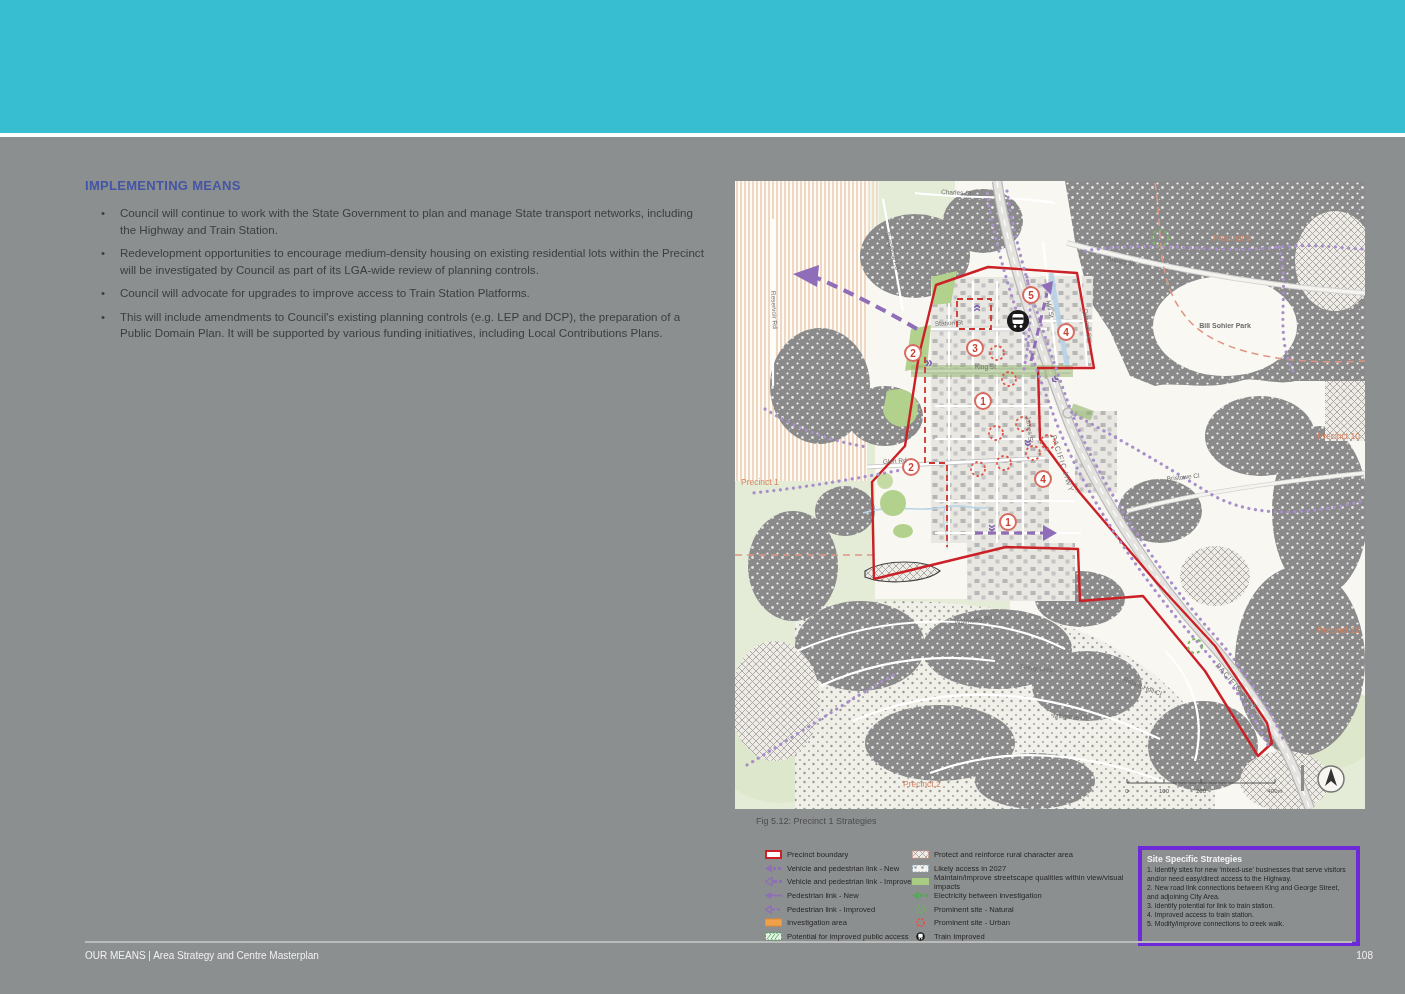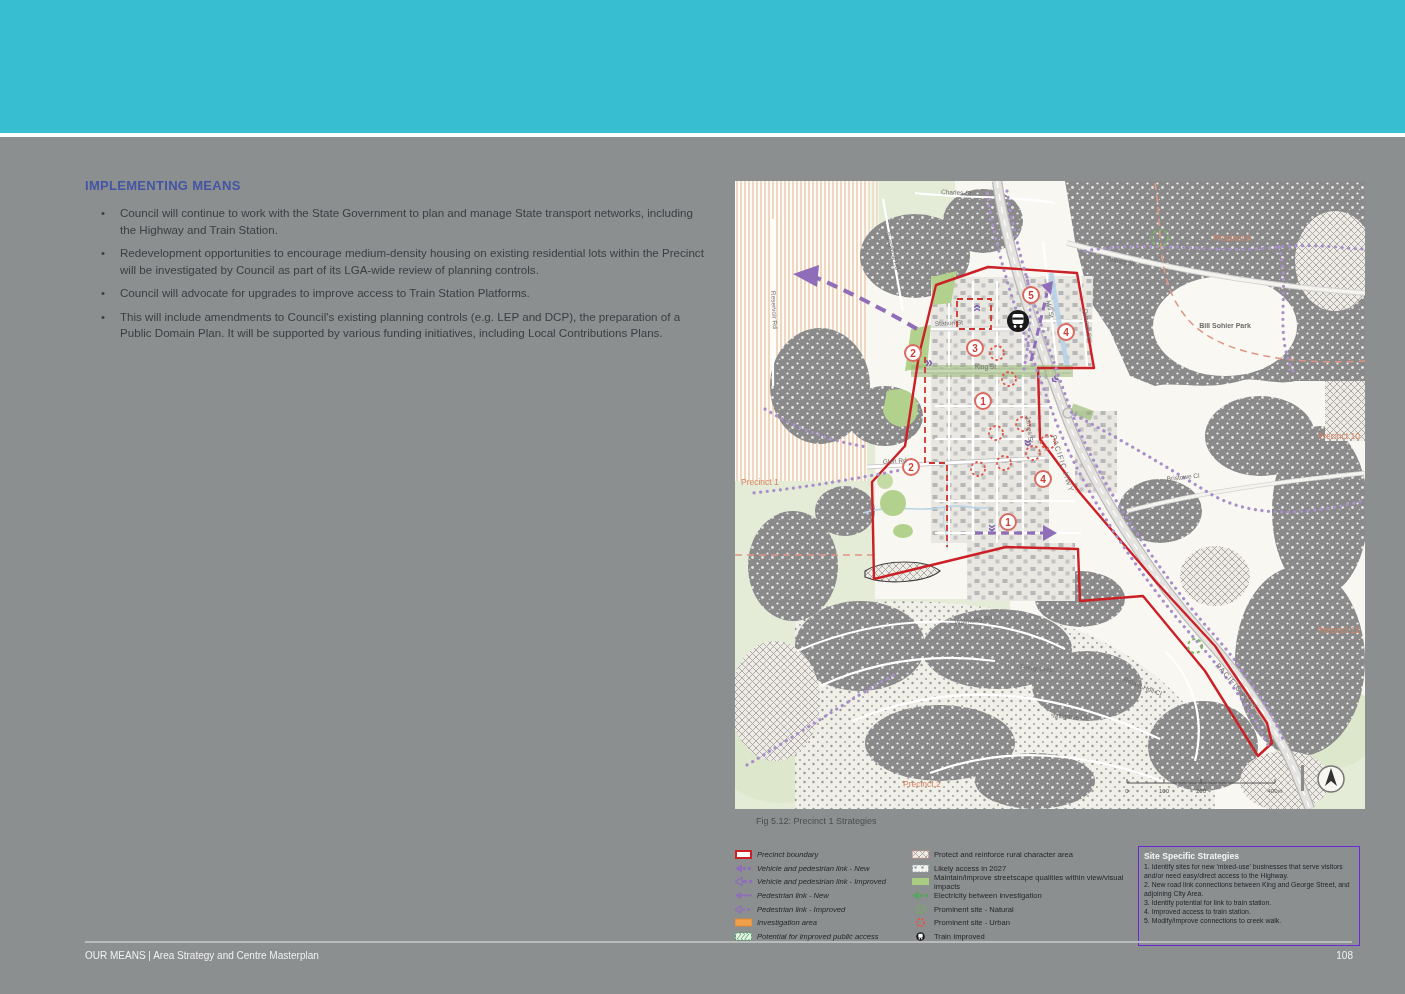--- a/index.html
+++ b/index.html
@@ -11,29 +11,29 @@
   .heading{font-size:13px;font-weight:bold;color:#4355a4;letter-spacing:.3px;margin:0 0 7px 0;}
   ul.bullets{list-style:none;margin:12px;padding:0;}
   ul.bullets li{position:relative;padding-left:23px;margin:0 0 7px 0;
       font-size:11.6px;line-height:16.5px;color:#3a3e41;}
   ul.bullets li::before{content:"•";position:absolute;left:4px;top:0;color:#3a3e41;}
   .map-wrap{position:absolute;left:735px;top:181px;width:630px;height:628px;background:#f8f7f2;}
   .map-caption{position:absolute;left:736px;top:816px;font-size:9px;color:#4c4c4c;margin-left:20px;}
   .legend{position:absolute;top:848px;font-size:7.6px;color:#262626;}
   .legend .row{display:flex;align-items:center;height:13.6px;}
   .legend .sw{width:17px;height:9px;margin-right:5px;flex:0 0 17px;display:flex;align-items:center;justify-content:center;}
-  .leg1{left:735px;width:178px;font-style:italic;}
+  .leg1{left:765px;width:178px;}
   .leg2{left:912px;width:226px;}
   .strategies{position:absolute;left:1138px;top:846px;width:222px;height:100px;
-      border:1px solid #6d28d9;padding:4px 5px;box-sizing:border-box;}
+      border:4px solid #6d28d9;padding:4px 5px;box-sizing:border-box;}
   .strategies .title{font-size:8.6px;font-weight:bold;color:#f4f4f4;margin-bottom:2px;}
   .strategies .item{font-size:6.9px;line-height:1.3;color:#1f2326;}
   .footer-rule{position:absolute;left:85px;top:941px;width:1267px;height:2px;background:#b9bcbb;}
   .footer-left{position:absolute;left:85px;top:950px;font-size:10px;color:#f0f0f0;}
-  .footer-page{position:absolute;right:52px;top:950px;font-size:10px;color:#f0f0f0;}
+  .footer-page{position:absolute;right:32px;top:950px;font-size:10px;color:#f0f0f0;}
   svg text{font-family:"Liberation Sans",sans-serif;}
 </style>
 </head>
 <body>
 
 <div class="band"></div>
 <div class="band-rule"></div>
 
 <div class="textcol">
   <div class="heading">IMPLEMENTING MEANS</div>

